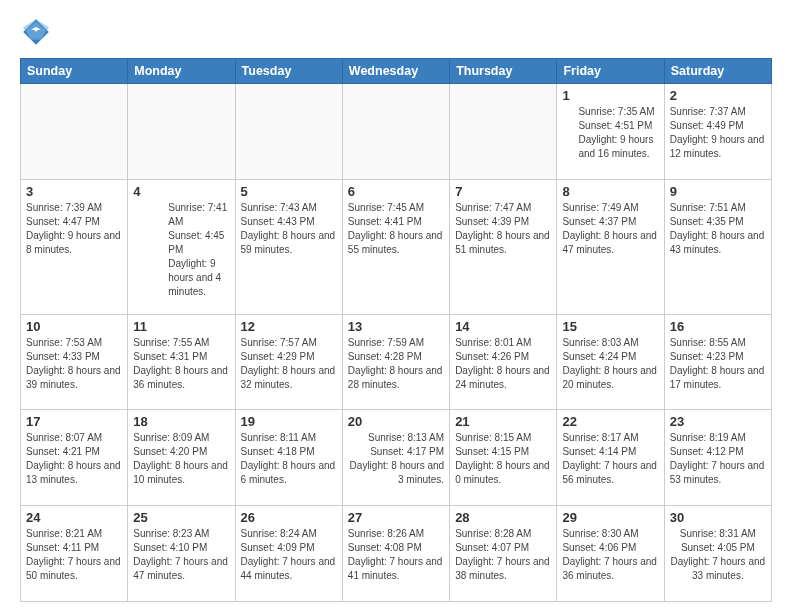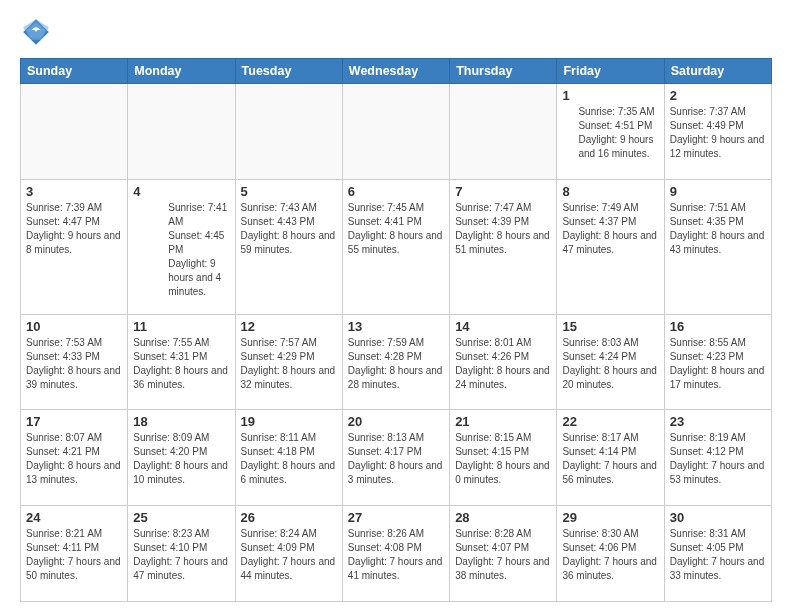--- a/index.html
+++ b/index.html
@@ -260,21 +260,21 @@
 Daylight: 8 hours and 10 minutes.</div>
           </td>
           <td>
             <span class="day-num">19</span>
             <div class="day-info" style="white-space: pre-line;">Sunrise: 8:11 AM
 Sunset: 4:18 PM
 Daylight: 8 hours and 6 minutes.</div>
           </td>
           <td>
             <span class="day-num">20</span>
-            <div class="day-info" style="white-space: pre-line;">Sunrise: 8:13 AM
+            <div class="day-info" style="white-space: pre-line; text-align: right;">Sunrise: 8:13 AM
 Sunset: 4:17 PM
 Daylight: 8 hours and 3 minutes.</div>
           </td>
           <td>
             <span class="day-num">21</span>
             <div class="day-info" style="white-space: pre-line;">Sunrise: 8:15 AM
 Sunset: 4:15 PM
 Daylight: 8 hours and 0 minutes.</div>
           </td>
           <td>
@@ -322,20 +322,20 @@
 Daylight: 7 hours and 38 minutes.</div>
           </td>
           <td>
             <span class="day-num">29</span>
             <div class="day-info" style="white-space: pre-line;">Sunrise: 8:30 AM
 Sunset: 4:06 PM
 Daylight: 7 hours and 36 minutes.</div>
           </td>
           <td>
             <span class="day-num">30</span>
-            <div class="day-info" style="white-space: pre-line;">Sunrise: 8:31 AM
+            <div class="day-info" style="white-space: pre-line; text-align: center;">Sunrise: 8:31 AM
 Sunset: 4:05 PM
 Daylight: 7 hours and 33 minutes.</div>
           </td>
         </tr>
       </tbody>
   </table>
 </div>
 
 </body></html>

